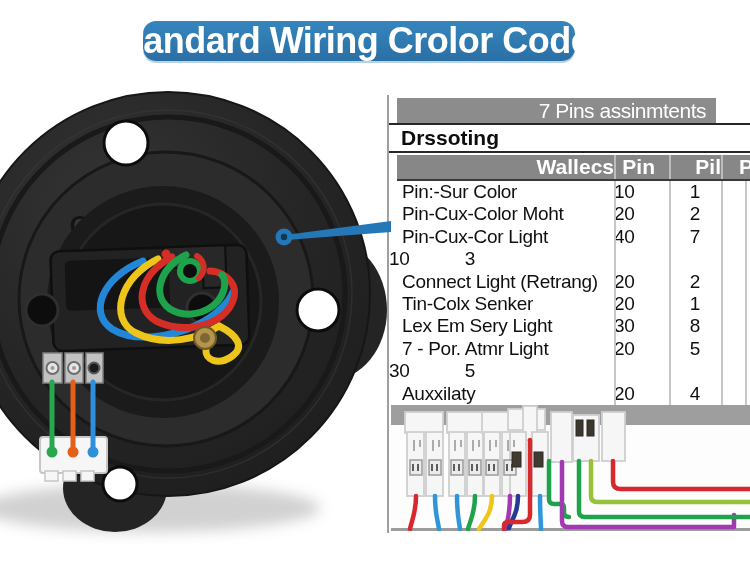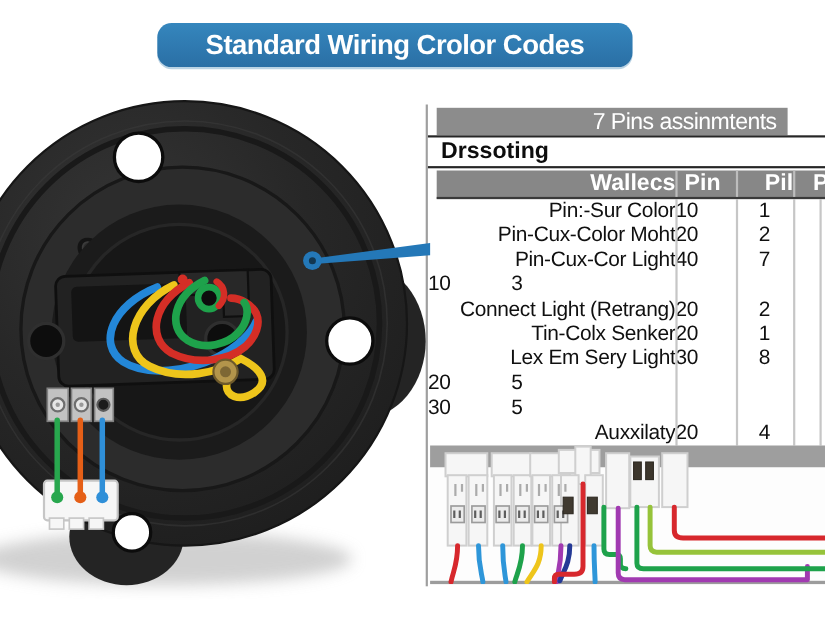--- a/index.html
+++ b/index.html
@@ -2,21 +2,21 @@
 <html><head>
 <meta charset="utf-8">
 <style>
   html,body{margin:0;padding:0;background:#fff;}
   .stage{position:relative;width:750px;height:575px;background:#ffffff;overflow:hidden;
          font-family:"Liberation Sans",sans-serif;}
   
   .title-bar{position:absolute;left:143px;top:21px;width:432px;height:40px;
     background:linear-gradient(#3586bd,#2a6fa5);border-radius:13px;
     display:flex;align-items:center;justify-content:center;
-    color:#fff;font-weight:bold;font-size:25px;letter-spacing:-0.5px;
+    color:#fff;font-weight:bold;font-size:36px;letter-spacing:-0.5px;
     box-shadow:0 2px 0 rgba(130,175,205,.55);white-space:nowrap;}
   
   .panel{position:absolute;left:387px;top:95px;width:363px;height:438px;
     border-left:2px solid #9f9f9f;box-sizing:border-box;}
   .topbar{position:absolute;left:8px;top:3px;width:319px;height:25px;background:#8c8c8c;
     color:#fff;font-weight:normal;font-size:21px;line-height:25px;text-align:right;
     padding-right:10px;box-sizing:border-box;letter-spacing:-0.5px;white-space:nowrap;}
   .subtitle-row{position:absolute;left:0;top:28px;width:363px;height:30px;background:#fff;
     border-top:2px solid #262626;border-bottom:2px solid #262626;box-sizing:border-box;
     font-weight:bold;font-size:21px;line-height:25px;color:#0d0d0d;padding-left:12px;}
@@ -25,21 +25,21 @@
     font-size:21px;line-height:24px;}
   .hc{position:absolute;top:0;height:24px;text-align:right;}
   .hc-label{left:0;width:217px;}
   .hc-pin{left:219px;width:39px;}
   .hc-pil{left:274px;width:50px;}
   .hc-p{left:326px;width:30px;}
   .hgap{position:absolute;top:0;width:2px;height:24px;background:#bdbdbd;}
   .rows{position:absolute;left:0;top:86px;width:363px;}
   .row{display:flex;height:22.4px;line-height:22.4px;font-size:19px;color:#101010;
     letter-spacing:-0.3px;white-space:nowrap;}
-  .c-label{width:225px;padding-left:13px;box-sizing:border-box;overflow:hidden;text-align:right;}
+  .c-label{width:225px;padding-left:13px;box-sizing:border-box;overflow:hidden;}
   .c-pin{width:55px;text-align:left;}
   .c-pil{width:52px;text-align:center;}
   .vline{position:absolute;top:86px;height:224px;width:2px;background:#c6c6c6;}
   .v1{left:225px}.v2{left:280px}.v3{left:332px}.v4{left:356px}
   .graybar{position:absolute;left:2px;top:310px;width:361px;height:20px;background:#9e9e9e;}
   .white-panel{position:absolute;left:2px;top:330px;width:361px;height:106px;background:#fdfdfd;
     border-bottom:3px solid #9c9c9c;box-sizing:border-box;}
   
   .plug{position:absolute;left:0;top:80px;}
   .wires{position:absolute;left:395px;top:403px;}
@@ -95,20 +95,21 @@
           <div class="c-label">Tin-Colx Senker</div>
           <div class="c-pin">20</div>
           <div class="c-pil">1</div>
         </div>
       <div class="row">
           <div class="c-label">Lex Em Sery Light</div>
           <div class="c-pin">30</div>
           <div class="c-pil">8</div>
         </div>
       <div class="row">
+          <div class="c-label">7 - Por. Atmr Light</div>
           <div class="c-pin">20</div>
           <div class="c-pil">5</div>
         </div>
       <div class="row">
           <div class="c-pin">30</div>
           <div class="c-pil">5</div>
         </div>
       <div class="row">
           <div class="c-label">Auxxilaty</div>
           <div class="c-pin">20</div>

